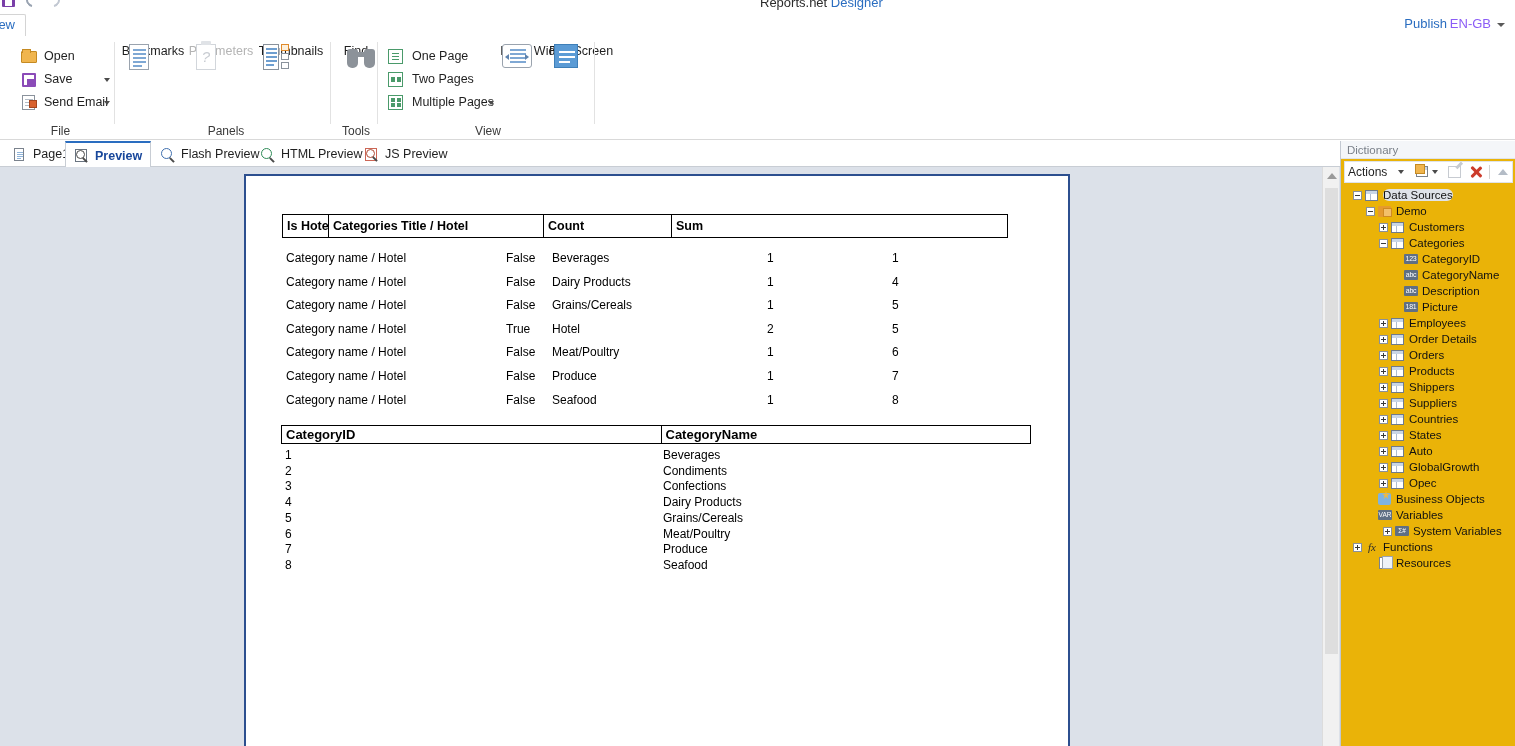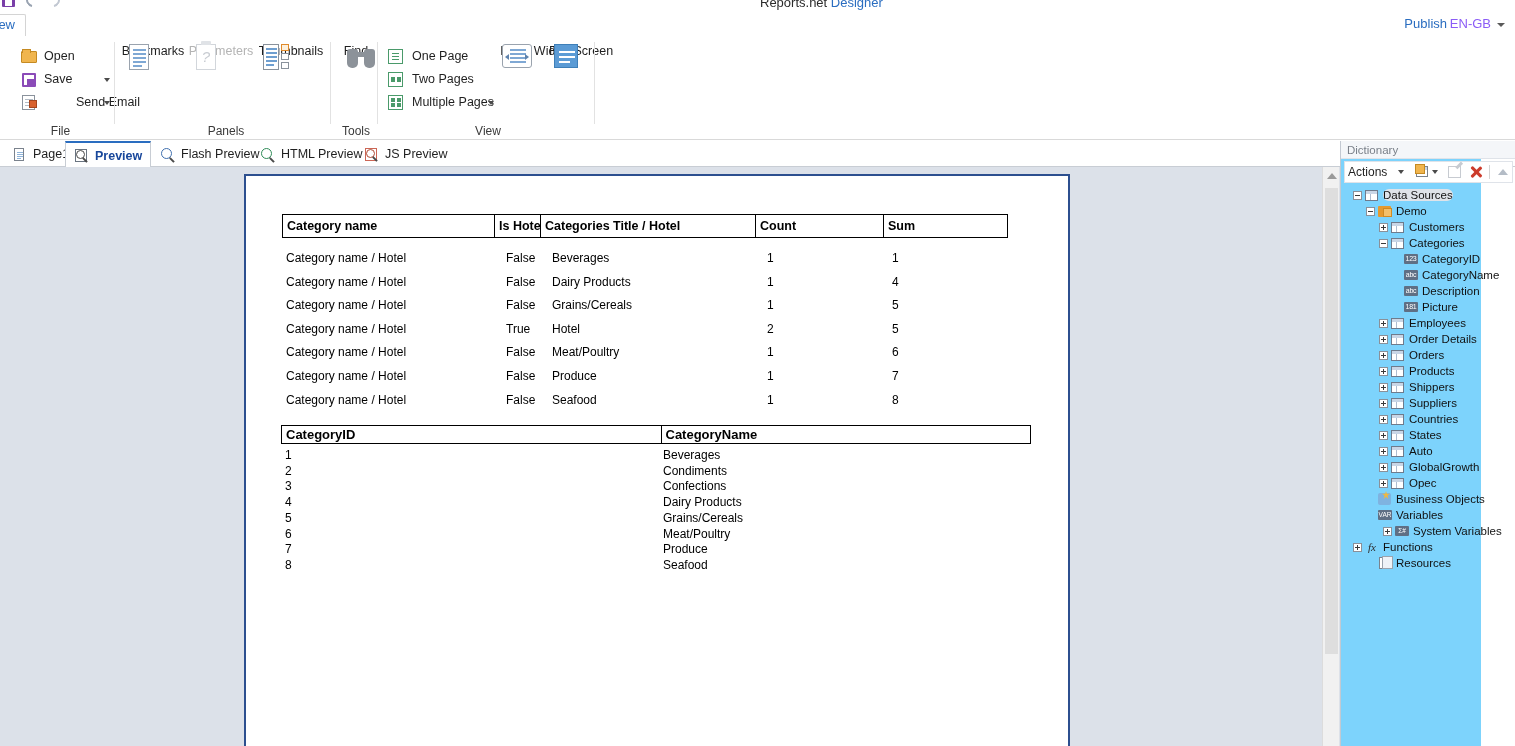--- a/index.html
+++ b/index.html
@@ -171,22 +171,22 @@
     border-right: 1px solid #000; overflow: hidden; white-space: nowrap;
   }
   .rpt-head .hc:last-child { border-right: none; }
   .rpt-row { position: absolute; left: 0; height: 18px; width: 100%; }
   .rpt-cell {
     position: absolute; font-size: 12px; color: #000; white-space: nowrap;
   }
 
   
   .dict {
-    position: absolute; left: 1340px; top: 141px; width: 141px; height: 605px;
-    background: #7dd3fc; border-left: 1px solid #c3c9d2;
+    position: absolute; left: 1340px; top: 141px; width: 175px; height: 605px;
+    background: #eab308; border-left: 1px solid #c3c9d2;
   }
   .dict-title {
     position: absolute; left: 0; top: 0; width: 175px; height: 18px;
     padding-left: 6px; font-size: 11.5px; color: #7a8089;
     display: flex; align-items: center;
     background: #f4f6f9; border-bottom: 1px solid #dfe3e9;
   }
   .dict-toolbar {
     position: absolute; left: 3px; top: 20px; width: 169px; height: 22px;
     display: flex; align-items: center; gap: 3px;
@@ -452,21 +452,21 @@
           </span>
         <span>Open</span>
       </div>
       <div class="sbtn" style="left:12px; top:32px;">
         <span class="ic">
             <span class="disk-ic"></span>
           </span>
         <span>Save</span>
       </div>
       <span class="drop-caret" style="left:96px; top:42px;"></span>
-      <div class="sbtn" style="left:12px; top:55px;gap:32px;">
+      <div class="sbtn" style="left:12px; top:55px;">
         <span class="ic">
           <span class="mail-ic">
               <i class="l" style="top:3px;width:8px;"></i>
               <i class="l" style="top:6px;width:8px;"></i>
               <i class="l" style="top:9px;width:6px;"></i>
             </span>
         </span>
         <span>Send Email</span>
       </div>
       <span class="drop-caret" style="left:96px; top:65px;"></span>
@@ -639,21 +639,20 @@
 
   <div class="vscroll">
     <div class="arrow-up"></div>
     <div class="thumb"></div>
   </div>
 
   <div class="page-sheet">
 
     <div class="rpt-table" id="table1" style="left:36px; top:38px; width:726px;">
       <div class="rpt-head" style="width:726px;">
-        <div class="hc" style="width:212px;">Category name</div>
         <div class="hc" style="width:46px;">Is Hotel</div>
         <div class="hc" style="width:215px;">Categories Title / Hotel</div>
         <div class="hc" style="width:128px;">Count</div>
         <div class="hc" style="width:123px;">Sum</div>
       </div>
       <div id="t1-body">
           <div class="rpt-row" style="top: 37px;">
             <div class="rpt-cell" style="left: 4px; top: 0px;">Category name / Hotel</div>
             <div class="rpt-cell" style="left: 224px; top: 0px;">False</div>
             <div class="rpt-cell" style="left: 270px; top: 0px;">Beverages</div>

